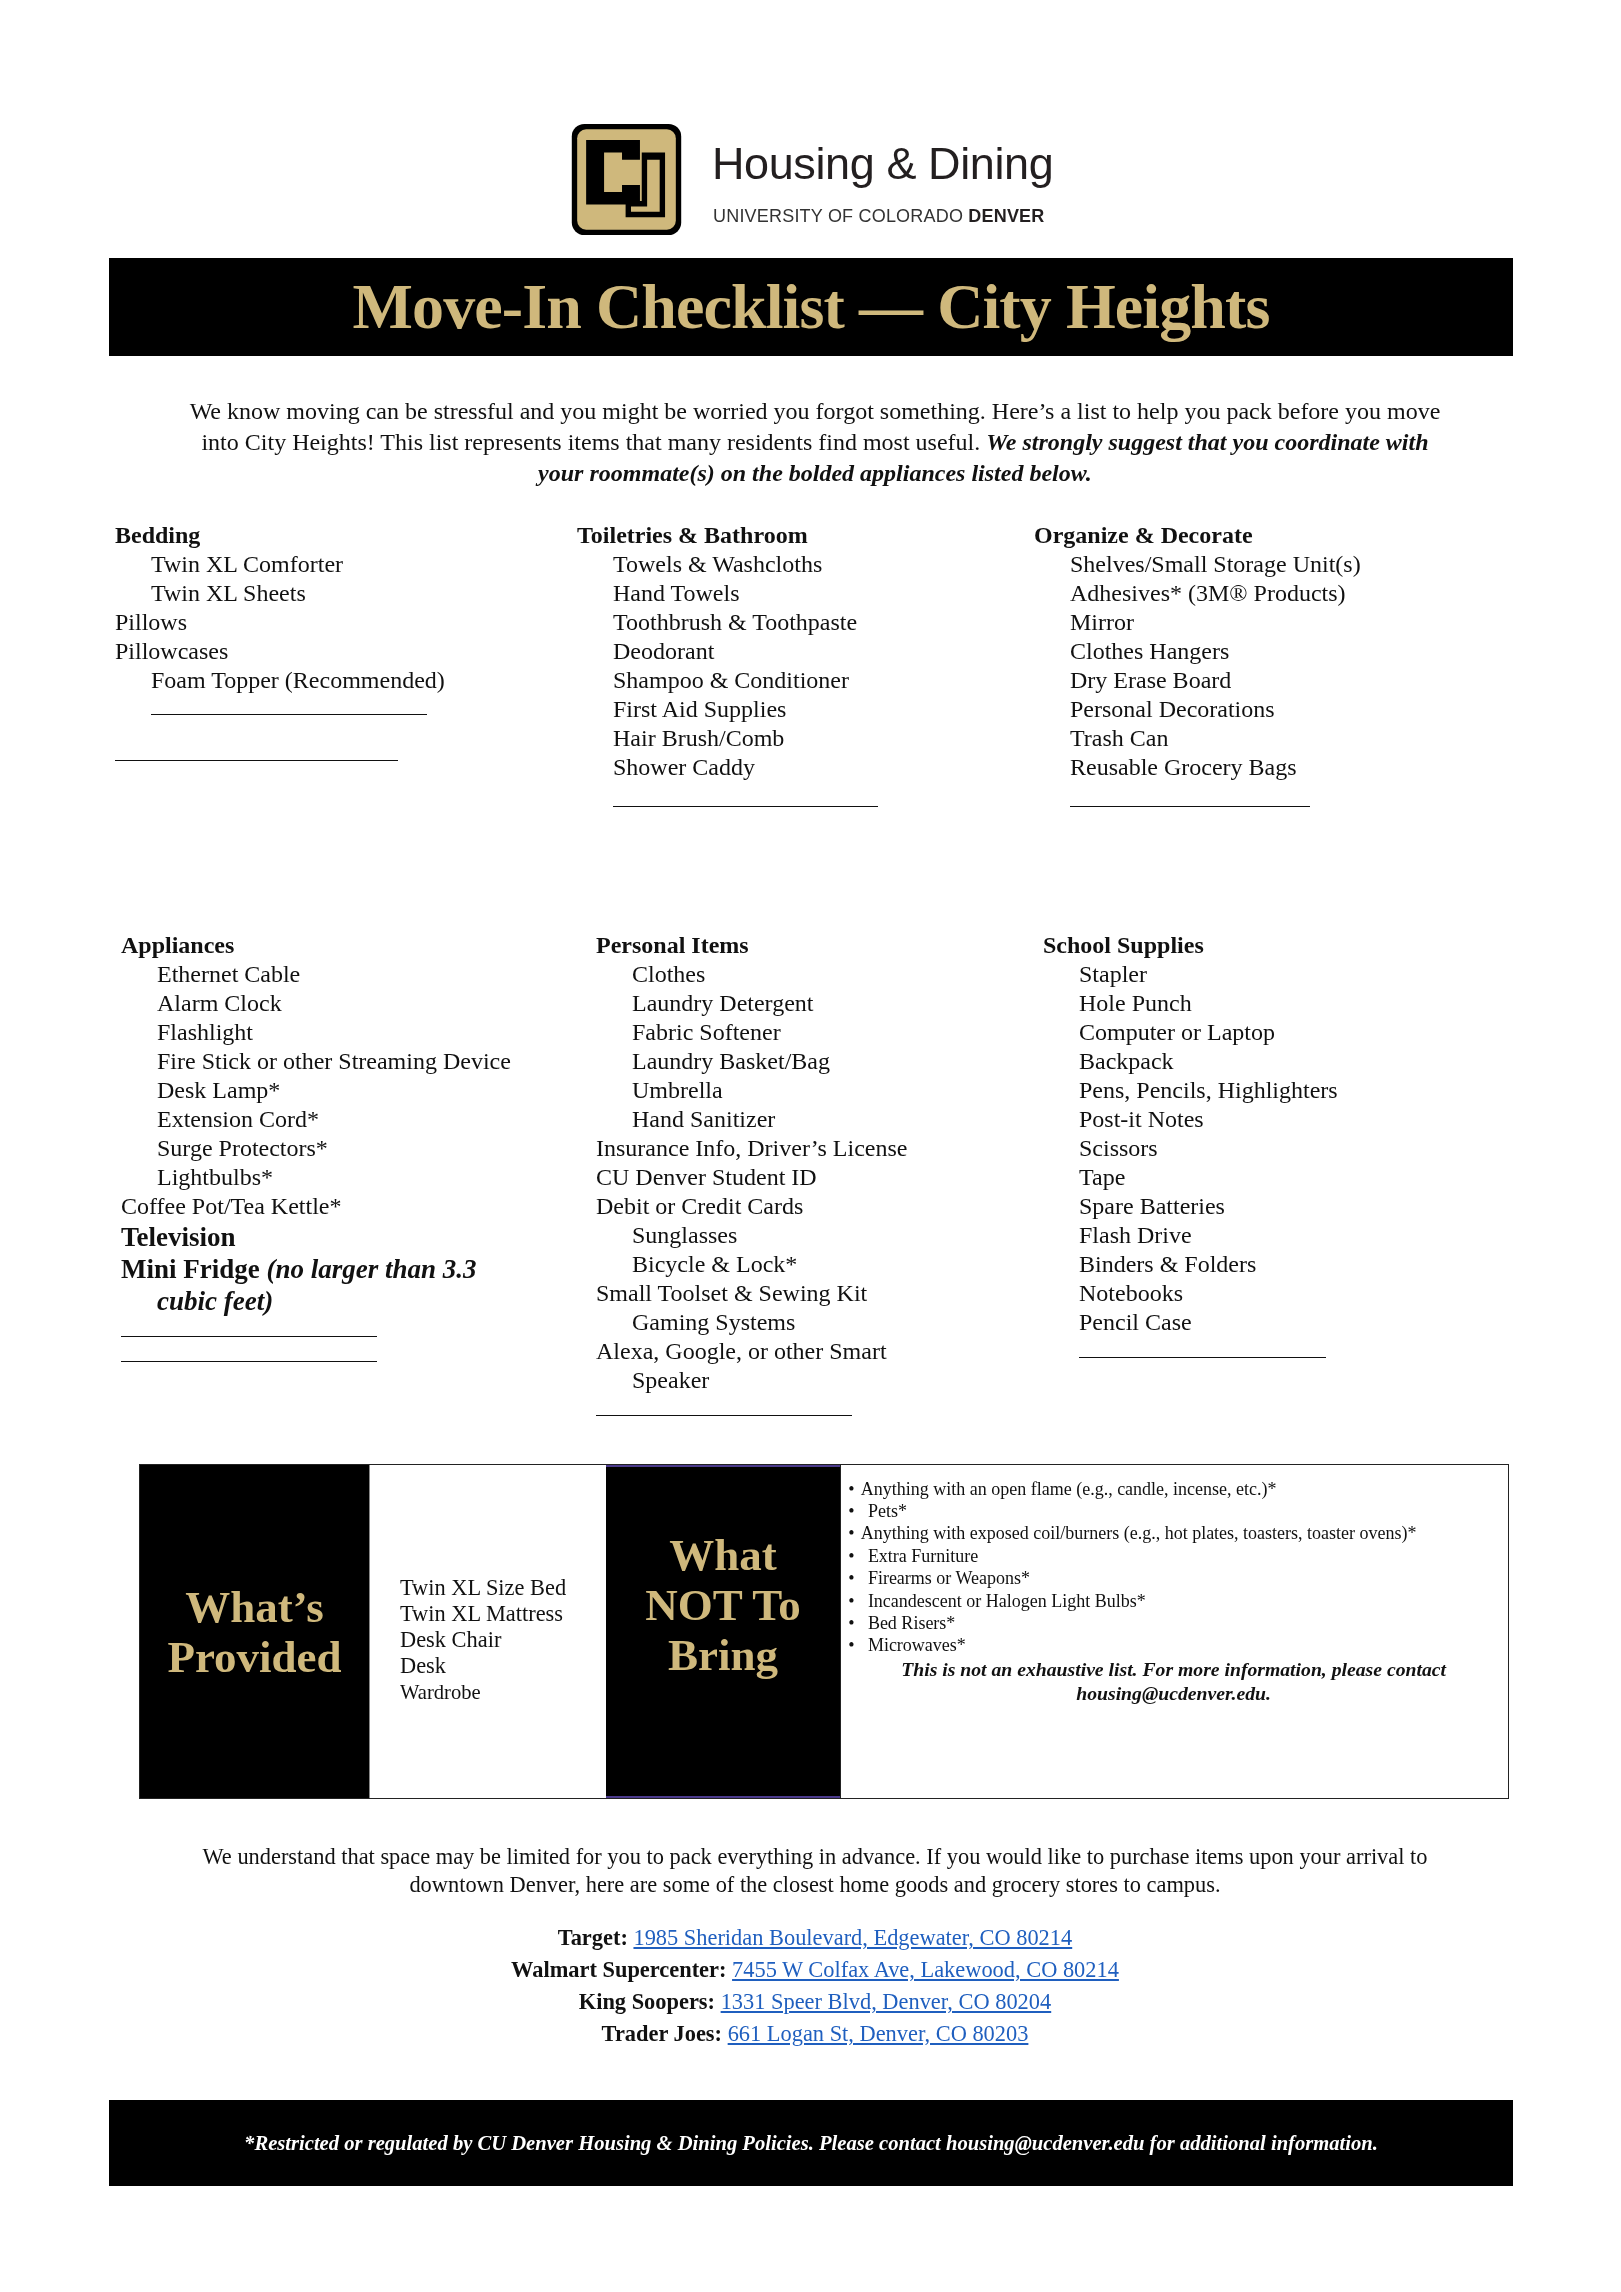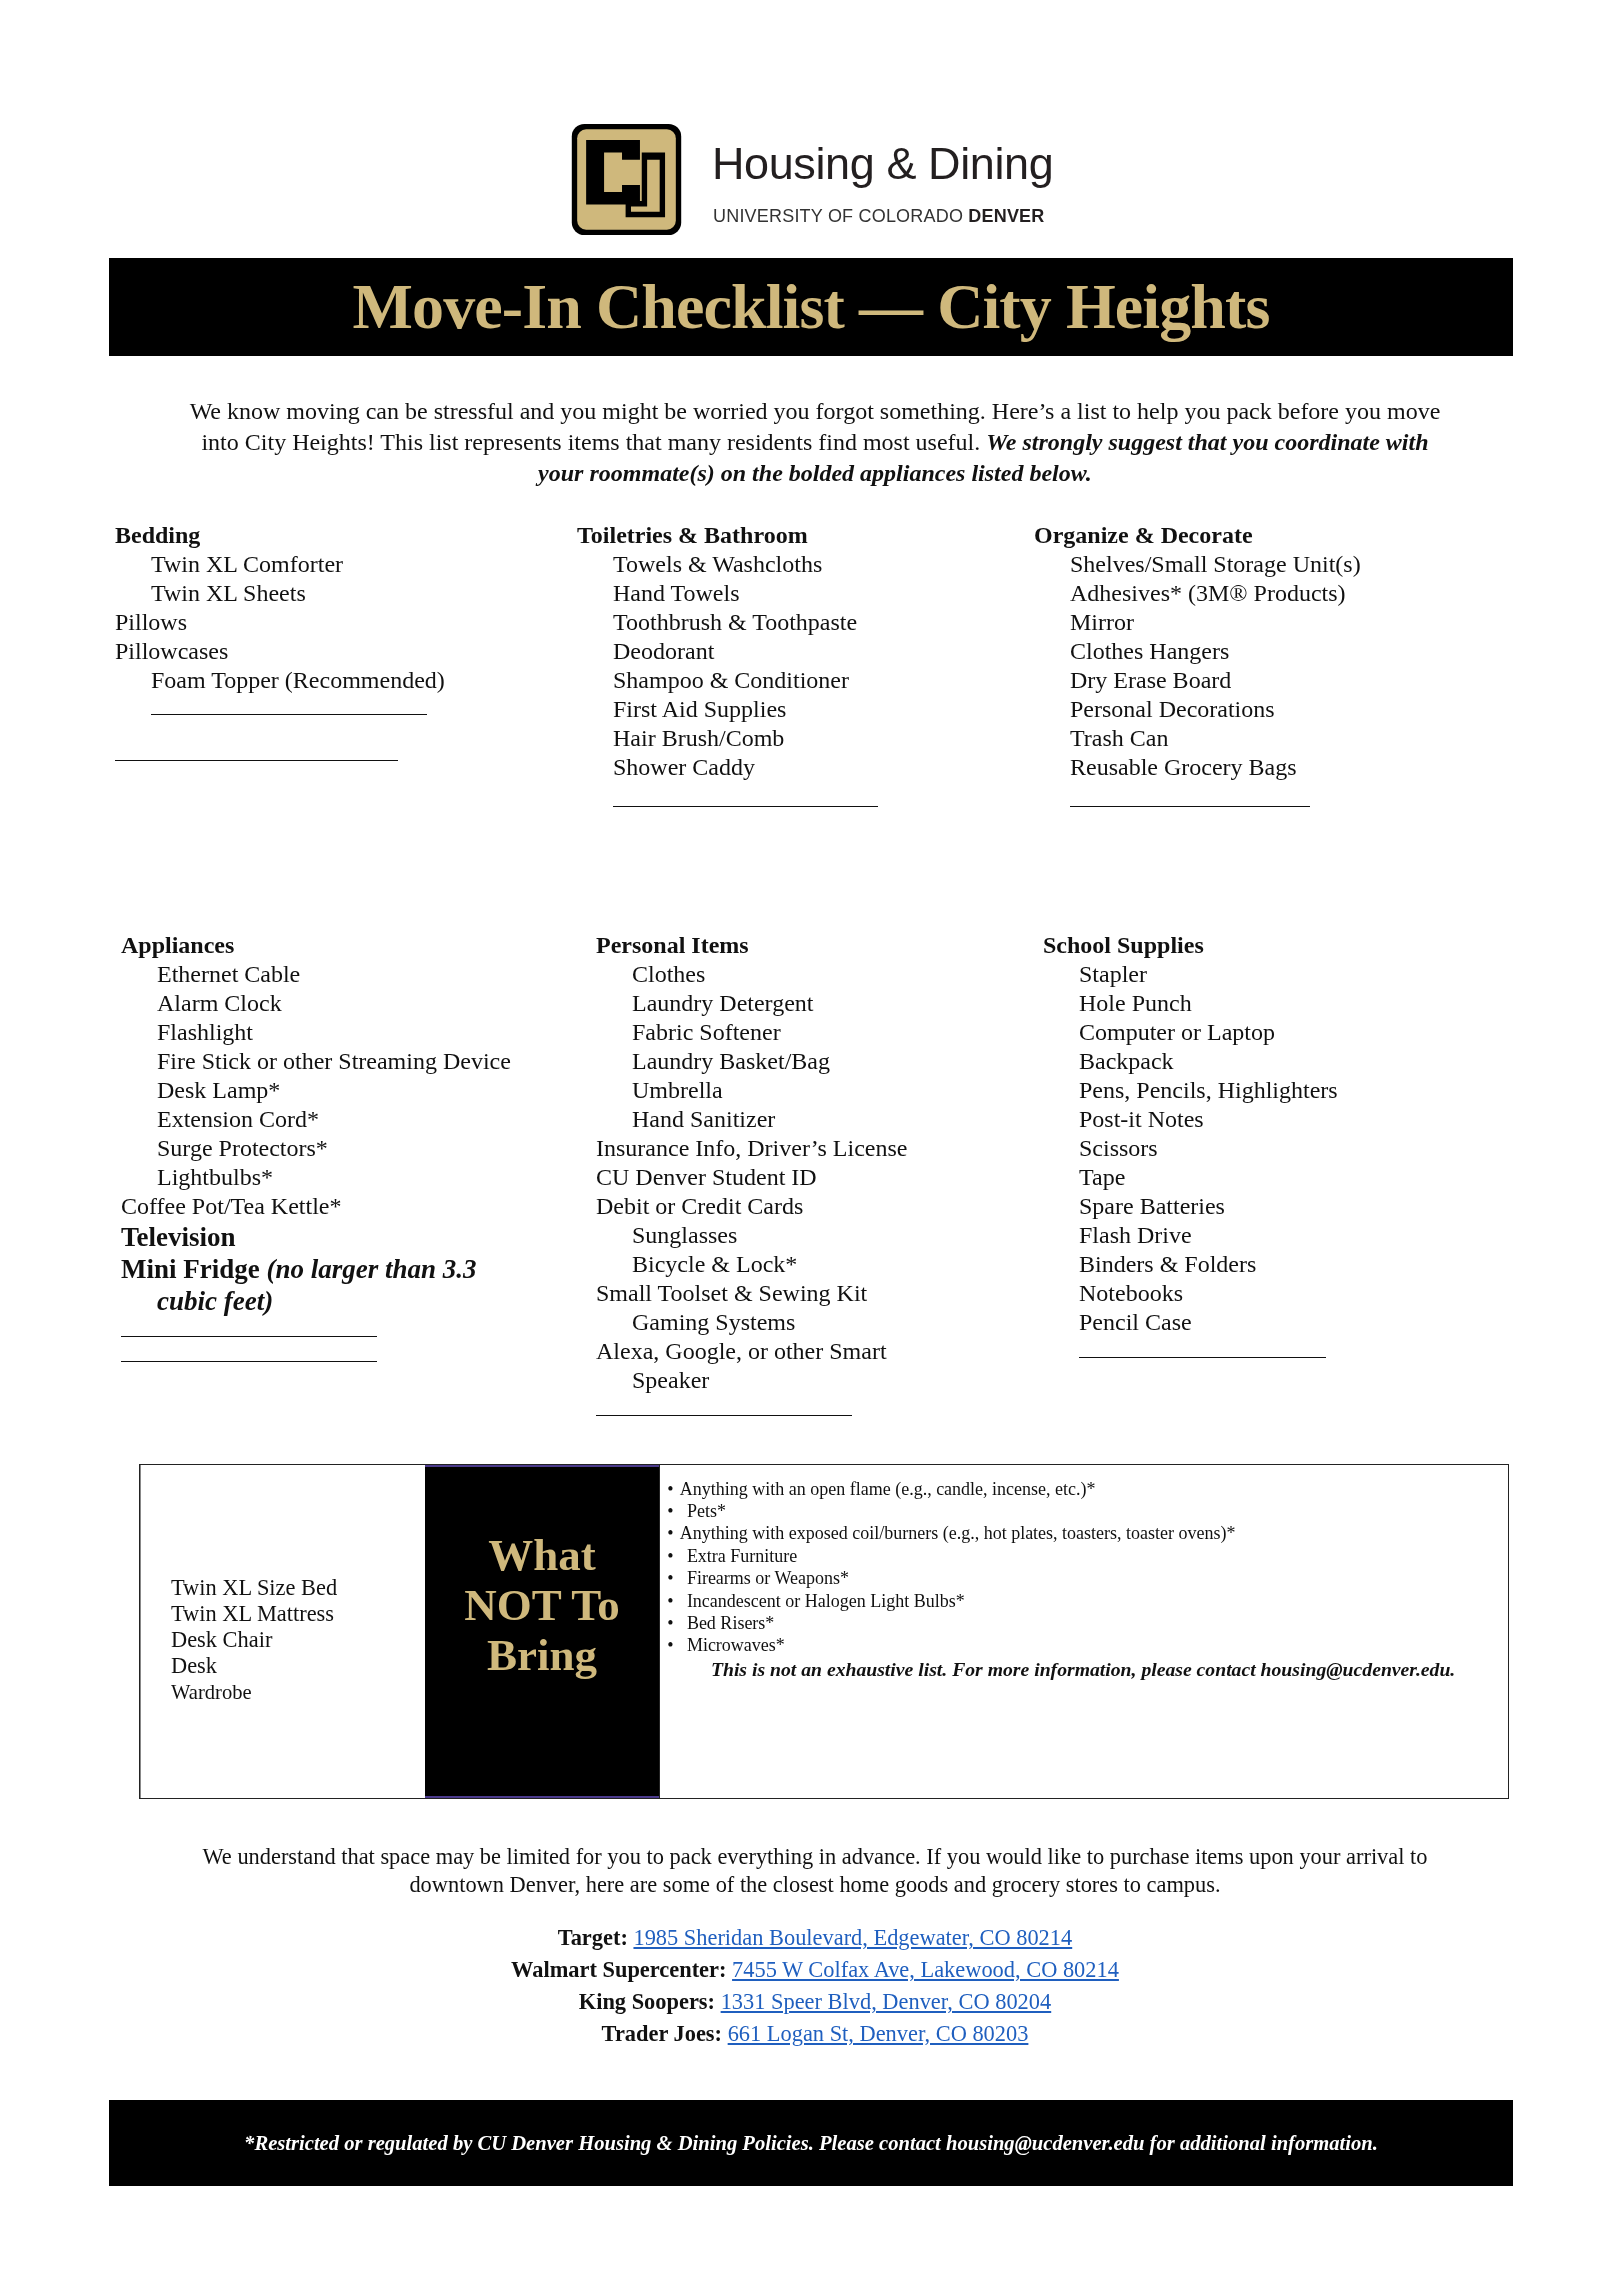--- a/index.html
+++ b/index.html
@@ -28,21 +28,21 @@
   .col .ind { padding-left: 36px; }
   .col .big { font-weight: bold; font-size: 27px; line-height: 32px; }
   .col .big i { font-style: italic; }
   .col .blank { border-bottom: 1.3px solid #111; height: 19.7px; }
 
   
   .box { position: absolute; left: 139px; top: 1464px; width: 1370px; height: 335px; border: 1.8px solid #222; display: flex; }
   .cell-dark { background: #000; display: flex; align-items: center; justify-content: center; text-align: center; }
   .cell-dark span { color: #cfb87c; font-weight: bold; font-size: 45px; line-height: 50px; font-family: "Liberation Serif", "DejaVu Serif", serif; }
   .c1 { width: 229px; }
-  .c2 { width: 285px; border-left: 0.9px solid #888; display: flex; align-items: center; padding-left: 30px; }
+  .c2 { width: 237px; border-left: 0.9px solid #888; display: flex; align-items: center; padding-left: 30px; }
   .c2 ul { list-style: none; font-size: 22.4px; line-height: 26px; padding-top: 16px; }
   .c3 { width: 234px; border-top: 2.7px solid #4b3a8c; border-bottom: 2.7px solid #4b3a8c; }
   .c4 { flex: 1; border-left: 1.8px solid #222; padding: 12.5px 9px 0 7.2px; font-size: 18px; }
   .c4 ul { list-style: none; }
   .c4 li { position: relative; padding-left: 19.7px; line-height: 22.4px; }
   .c4 li::before { content: "•"; position: absolute; left: 0; }
   .c4 li.tight { padding-left: 12.5px; }
   .c4 .note { text-align: center; font-weight: bold; font-style: italic; font-size: 19.7px; line-height: 24px; margin-top: 0; padding: 0 18px; }
 
   
@@ -165,20 +165,23 @@
   <div class="item ind">Tape</div>
   <div class="item ind">Spare Batteries</div>
   <div class="item ind">Flash Drive</div>
   <div class="item ind">Binders &amp; Folders</div>
   <div class="item ind">Notebooks</div>
   <div class="item ind">Pencil Case</div>
   <div class="blank" style="margin-left:36px; width:247px; margin-top:1.8px;"></div>
 </div>
 
 <div class="box">
+  <div class="cell-dark c1">
+    <span><span>What’s</span><br><span>Provided</span></span>
+  </div>
   <div class="c2">
     <ul>
       <li>Twin XL Size Bed</li>
       <li>Twin XL Mattress</li>
       <li>Desk Chair</li>
       <li>Desk</li>
       <li style="font-size:20.6px;">Wardrobe</li>
     </ul>
   </div>
   <div class="cell-dark c3">

